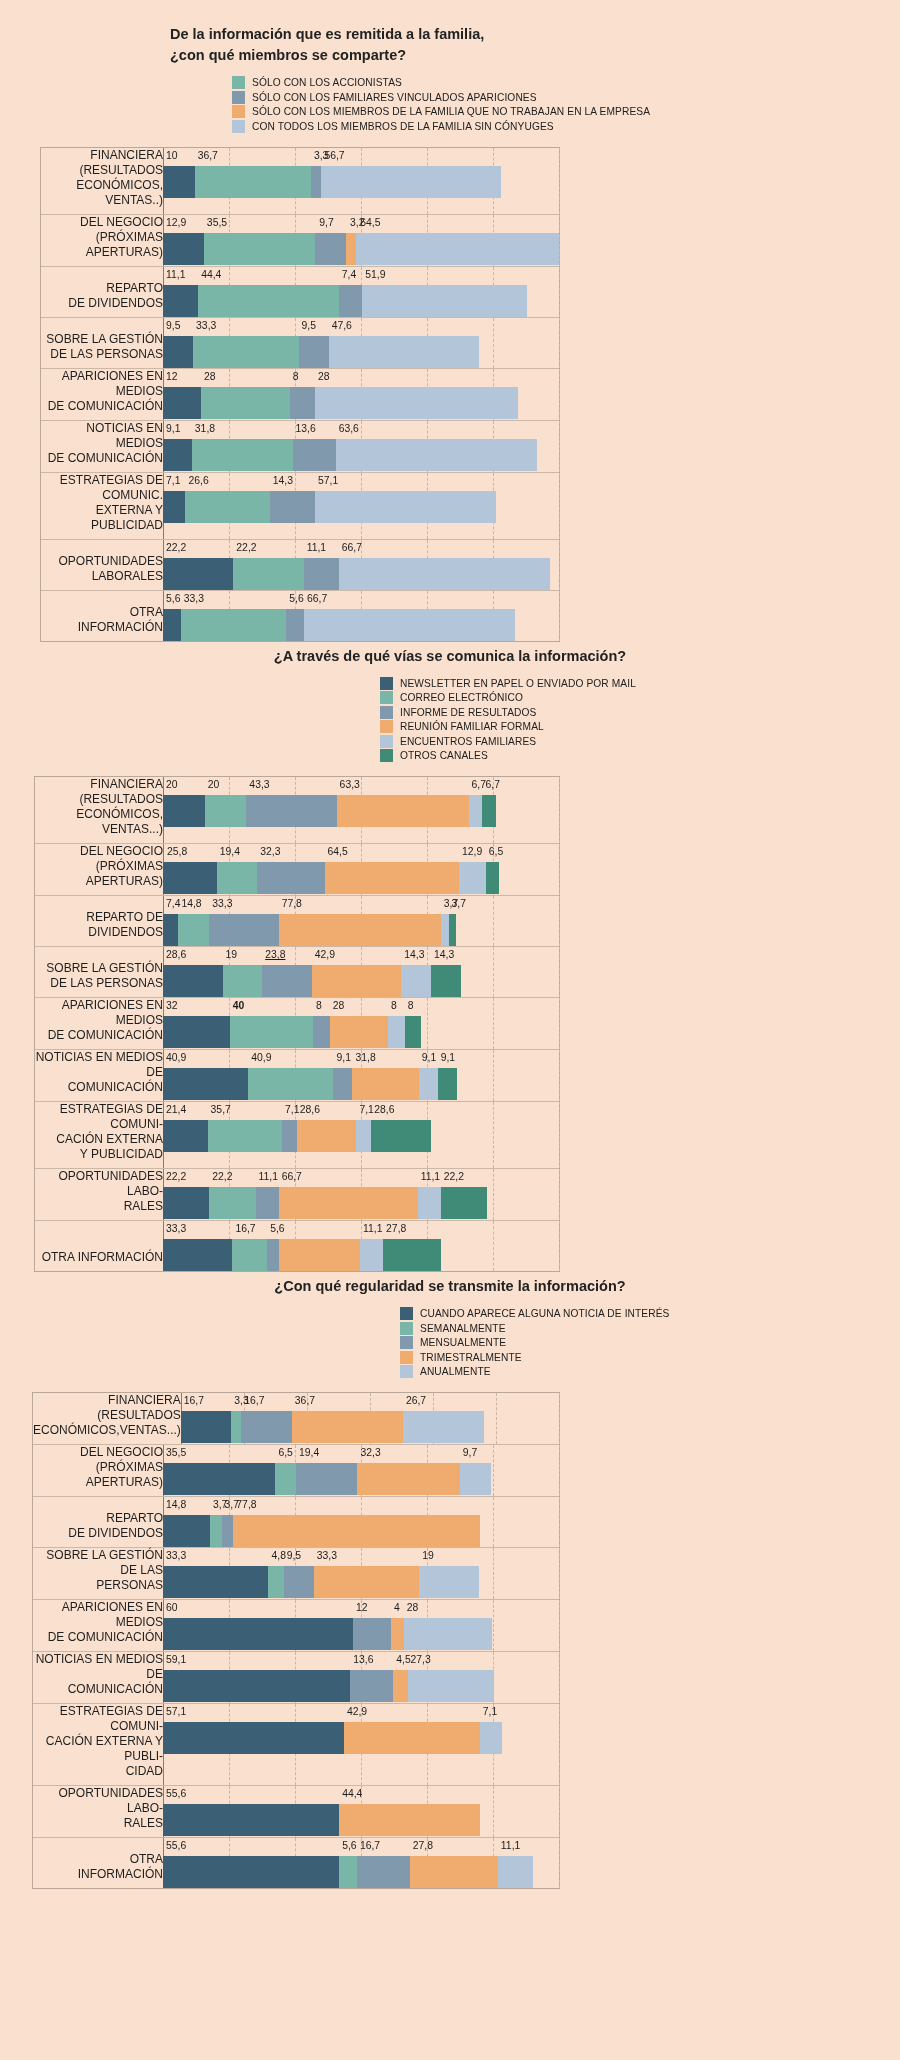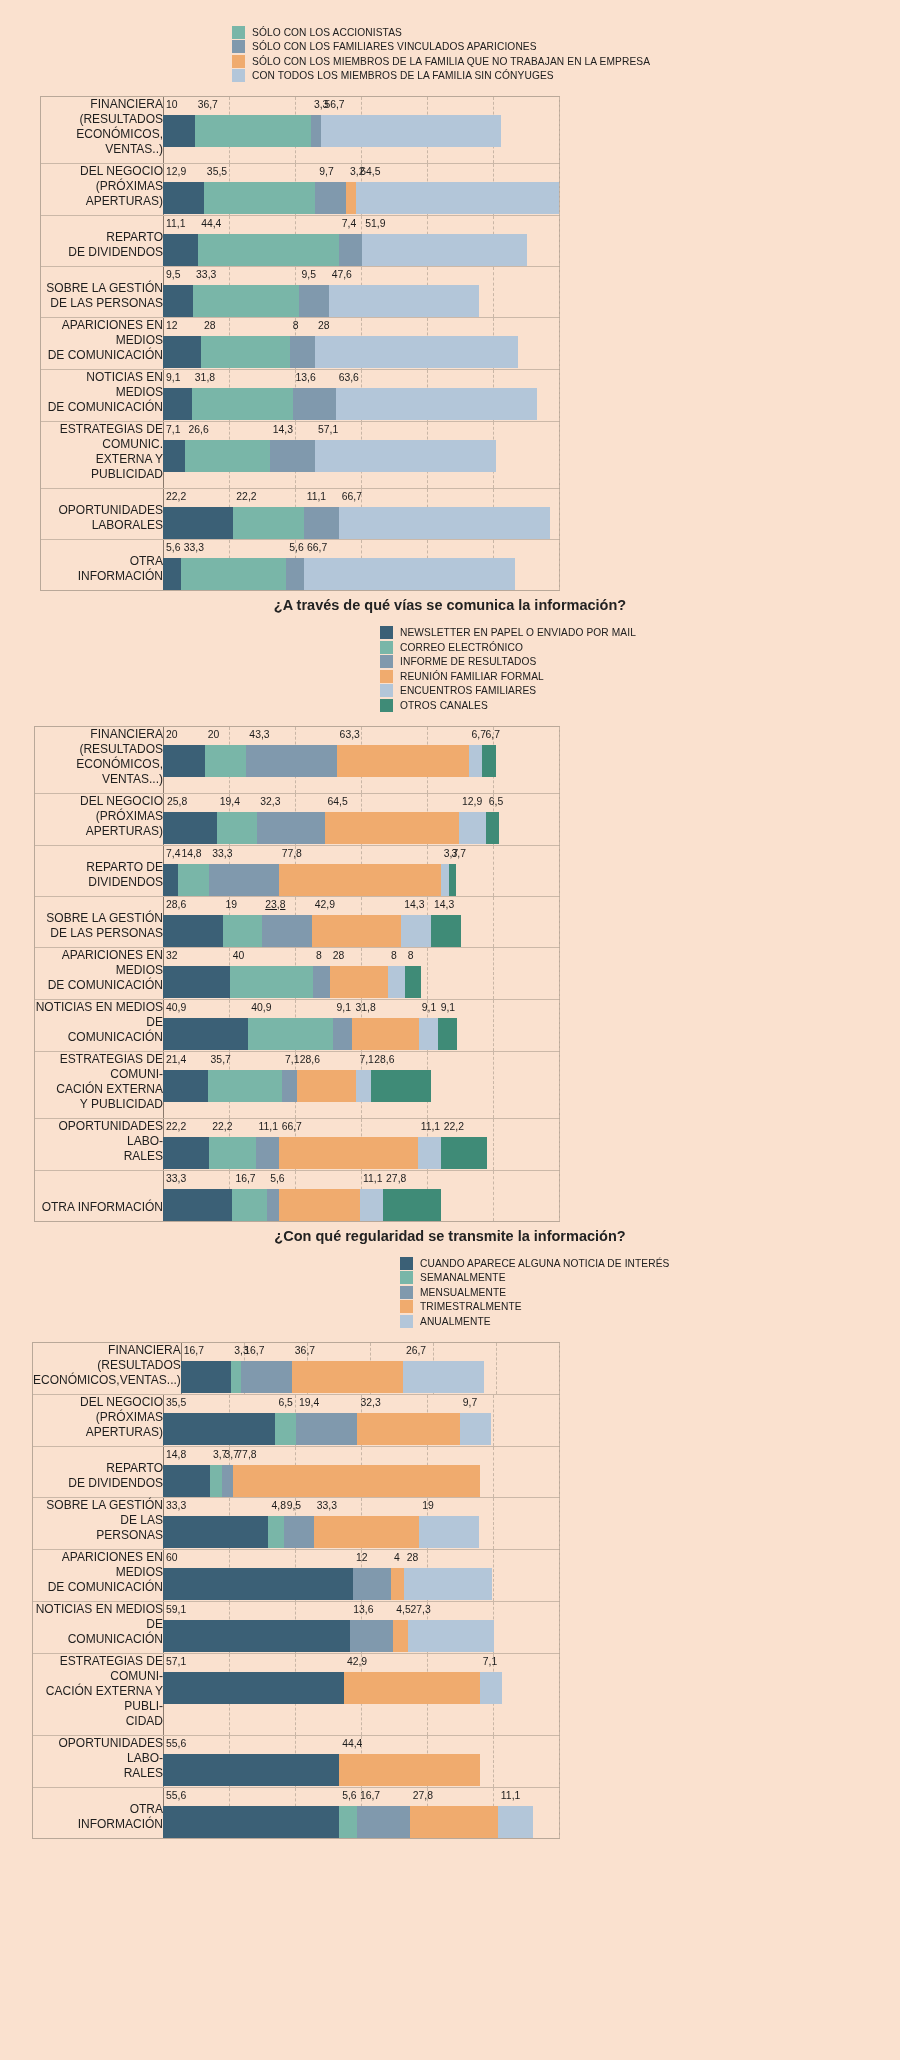--- a/index.html
+++ b/index.html
@@ -37,20 +37,22 @@
   .gridlines{position:absolute;top:0;bottom:0;left:0;right:0;pointer-events:none;}
   .gl{position:absolute;top:0;bottom:0;border-left:1px dashed #c9b6a6;}
   .outer-left{position:absolute;top:0;bottom:0;left:0;width:1px;background:#8a7a6d;}
 </style>
 </head>
 <body>
 
 <div class="page">
   <div id="charts-root">
       <div class="chart-block">
+        <div class="chart-title">De la información que es remitida a la familia,
+¿con qué miembros se comparte?</div>
         <div class="legend" style="padding-left: 232px;">
           <div class="legend-row">
             <span class="legend-swatch" style="background: rgb(121, 182, 168);"></span>
             <span class="legend-label">SÓLO CON LOS ACCIONISTAS</span>
           </div>
           <div class="legend-row">
             <span class="legend-swatch" style="background: rgb(128, 153, 173);"></span>
             <span class="legend-label">SÓLO CON LOS FAMILIARES VINCULADOS APARICIONES</span>
           </div>
           <div class="legend-row">
@@ -499,21 +501,21 @@
                   <div class="gl" style="left: 16.6667%;"></div>
                   <div class="gl" style="left: 33.3333%;"></div>
                   <div class="gl" style="left: 50%;"></div>
                   <div class="gl" style="left: 66.6667%;"></div>
                   <div class="gl" style="left: 83.3333%;"></div>
                   <div class="gl" style="left: 100%;"></div>
                   <div class="outer-left"></div>
                 </div>
                 <div class="val-strip">
                   <span class="val" style="left: 0%; margin-left: 3px;">32</span>
-                  <span class="val" style="left: 16.8421%; margin-left: 3px;">40</span>
+                  <span class="val" style="left: 16.8421%; margin-left: 3px; font-weight: bold;">40</span>
                   <span class="val" style="left: 37.8947%; margin-left: 3px;">8</span>
                   <span class="val" style="left: 42.1053%; margin-left: 3px;">28</span>
                   <span class="val" style="left: 56.8421%; margin-left: 3px;">8</span>
                   <span class="val" style="left: 61.0526%; margin-left: 3px;">8</span>
                 </div>
                 <div class="bar-wrap">
                   <div class="bar">
                     <div class="seg" style="width: 16.8421%; background: rgb(59, 96, 118);"></div>
                     <div class="seg" style="width: 21.0526%; background: rgb(121, 182, 168);"></div>
                     <div class="seg" style="width: 4.21053%; background: rgb(128, 153, 173);"></div>

